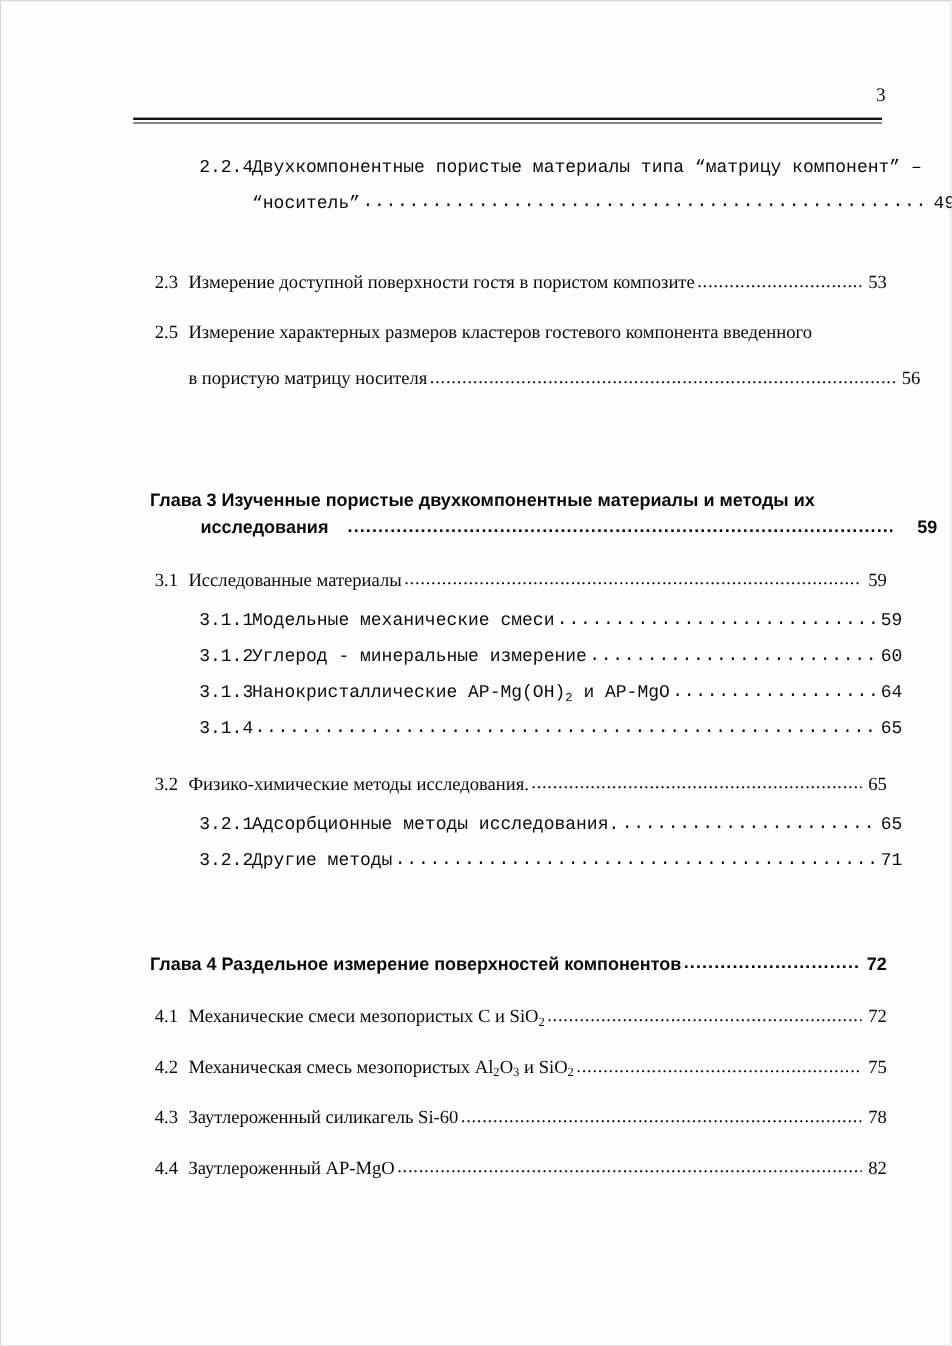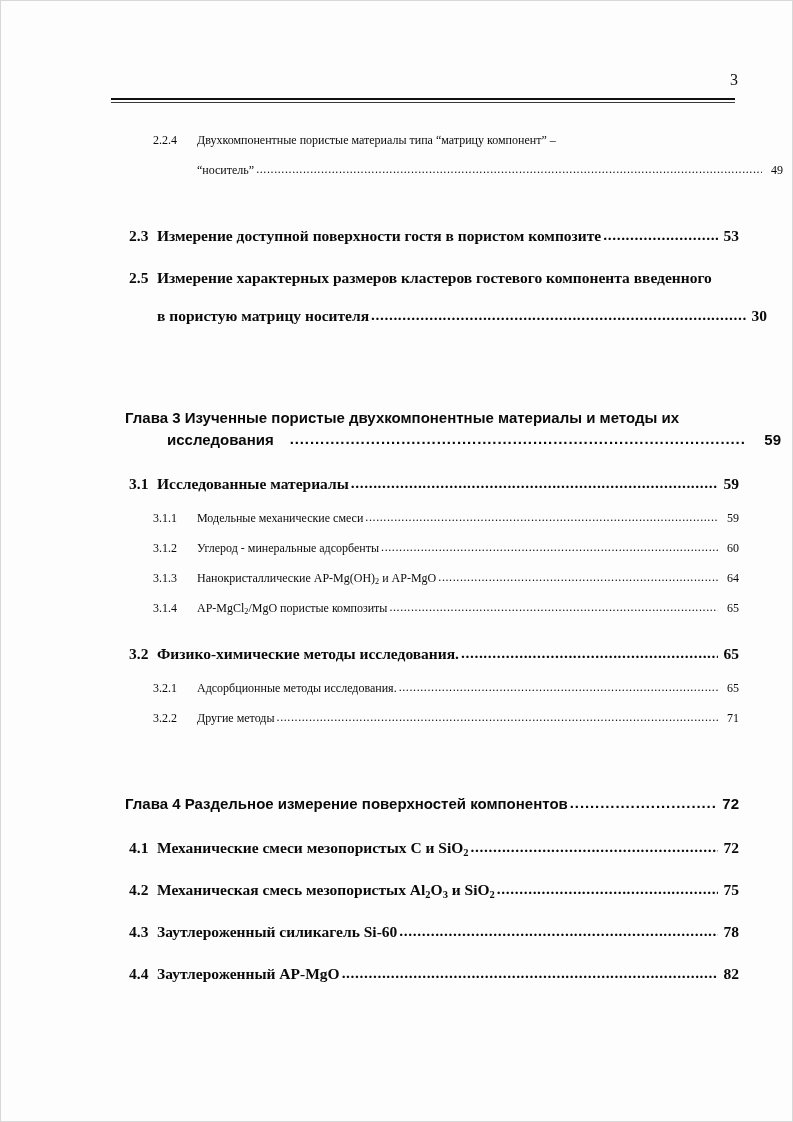--- a/index.html
+++ b/index.html
@@ -112,39 +112,39 @@
   }
 
   .pageno {
     flex: 0 0 auto;
     text-align: right;
     white-space: nowrap;
   }
 
   
   .lvl3 {
-    font-family: Liberation Serif, serif;
+    font-family: Liberation Mono, monospace;
     font-weight: normal;
-    font-size: 12px;
+    font-size: 15px;
     line-height: 30px;
-    margin-left: 42px;
+    margin-left: 55px;
   }
   .lvl3 .line { width: 586px; }
   .lvl3 .num { width: 44px; }
   .lvl3 .title { padding-left: 0px; }
   .lvl3 .pageno { min-width: 20px; }
   .lvl3 .cont {
     padding-left: 44px;
     justify-content: center;
   }
 
   
   .lvl2 {
     font-family: "Liberation Serif", "DejaVu Serif", serif;
-    font-weight: bold;
+    font-weight: normal;
     font-size: 15.5px;
     line-height: 22px;
     margin-left: 18px;
     margin-top: 20px;
     margin-bottom: 20px;
   }
   .lvl2 .line { width: 610px; }
   .lvl2 .num { width: 28px; }
   .lvl2 .pageno { min-width: 20px; }
   .lvl2 .cont {
@@ -222,21 +222,21 @@
 
 
       <div class="entry lvl2">
         <div class="line">
           <span class="num">2.5</span>
           <span class="title">Измерение характерных размеров кластеров гостевого компонента введенного</span>
         </div>
         <div class="line cont" style="margin-top:16px;">
           <span class="title">в пористую матрицу носителя</span>
           <span class="leader"></span>
-          <span class="pageno">30</span>
+          <span class="pageno">56</span>
         </div>
       </div>
 
 
       <div class="gap-lg"></div>
 
       <div class="entry chapter">
         <div class="line">
           <span class="title">Глава 3 Изученные пористые двухкомпонентные материалы и методы их</span>
         </div>
@@ -261,39 +261,38 @@
           <span class="num">3.1.1</span>
           <span class="title">Модельные механические смеси</span>
           <span class="leader"></span>
           <span class="pageno">59</span>
         </div>
       </div>
 
       <div class="entry lvl3">
         <div class="line">
           <span class="num">3.1.2</span>
-          <span class="title">Углерод - минеральные адсорбенты</span>
+          <span class="title">Углерод - минеральные измерение</span>
           <span class="leader"></span>
           <span class="pageno">60</span>
         </div>
       </div>
 
       <div class="entry lvl3">
         <div class="line">
           <span class="num">3.1.3</span>
           <span class="title">Нанокристаллические AP-Mg(OH)<sub>2</sub> и AP-MgO</span>
           <span class="leader"></span>
           <span class="pageno">64</span>
         </div>
       </div>
 
       <div class="entry lvl3">
         <div class="line">
           <span class="num">3.1.4</span>
-          <span class="title">AP-MgCl<sub>2</sub>/MgO пористые композиты</span>
           <span class="leader"></span>
           <span class="pageno">65</span>
         </div>
       </div>
 
       <div class="gap-sm"></div>
 
       <div class="entry lvl2 tight">
         <div class="line">
           <span class="num">3.2</span>

